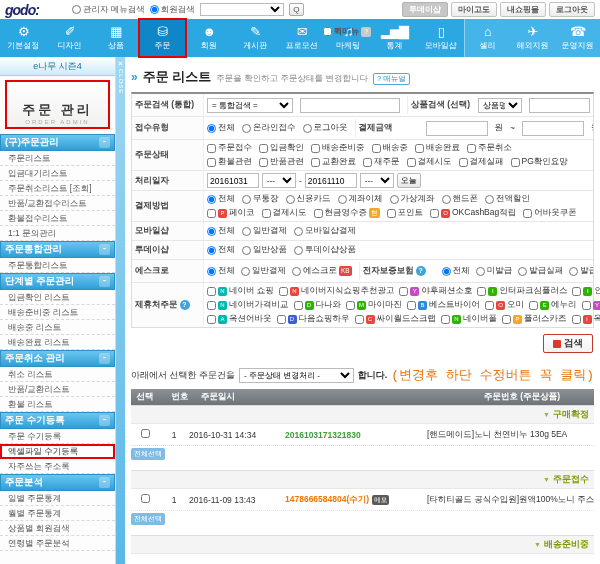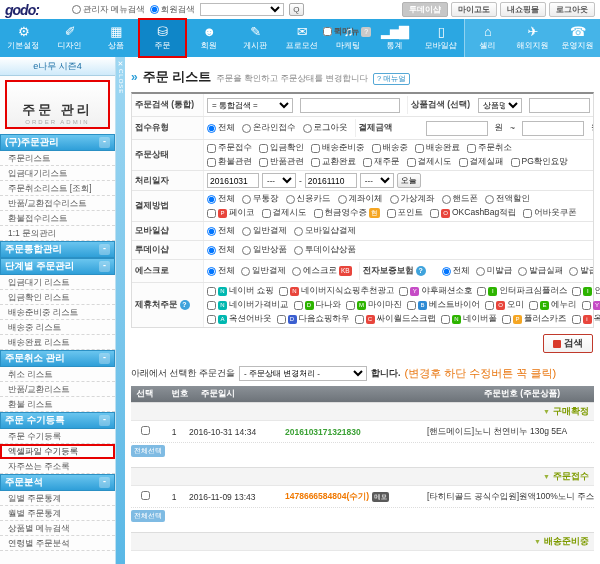--- a/index.html
+++ b/index.html
@@ -73,21 +73,21 @@
   .chip { min-width:9px; height:9px; border-radius:2px; display:inline-block; color:#fff; font-size:6px; line-height:9px; text-align:center; padding:0 1px; }
   .minibadge { color:#fff; font-size:6.5px; padding:0 2px; border-radius:2px; height:10px; line-height:10px; display:inline-block; background:#e8453c; }
   .quickbtn { border:1px solid #b9b9b9; background:linear-gradient(#fff,#e7e7e7); font-size:8px; padding:1px 3px; border-radius:2px; cursor:pointer; flex:none; }
   .hicon { display:inline-block; width:10px; height:10px; border-radius:50%; background:#3fa3dc; color:#fff; font-size:7px; line-height:10px; text-align:center; }
   .search-btn-row { display:flex; justify-content:flex-end; padding:6px 1px; }
   .search-btn { display:inline-flex; align-items:center; gap:3px; border:1px solid #c0392b; background:linear-gradient(#fff,#f2f2f2); font-size:9.5px; font-weight:bold; color:#333; padding:2px 9px; cursor:pointer; border-radius:2px; }
   .search-btn .ic { width:8px; height:8px; background:#d93a2b; display:inline-block; border-radius:1px; }
 
   
   .action-bar { display:flex; align-items:center; gap:4px; padding:7px 0 5px; font-size:9px; color:#333; white-space:nowrap; overflow:hidden; }
-  .action-bar .note { color:#e8740c; font-size:11px; }
+  .action-bar .note { color:#e8740c; font-size:13px;font-family:Liberation Mono, monospace; }
 
   
   .thead { display:flex; align-items:center; height:16px; background:linear-gradient(#8b9197,#6d7379); color:#fff; font-size:8.5px; font-weight:bold;gap:6px; }
   .c-sel { width:28px; flex:none; text-align:center; }
   .c-no  { width:30px; flex:none; text-align:center; }
   .c-dt  { width:96px; flex:none; }
   .c-ord { width:142px; flex:none; display:flex; align-items:center; gap:3px; }
   .c-prod{ flex:1; overflow:hidden; white-space:nowrap; }
   .thead .c-ord-h { flex:1; text-align:right; padding-right:34px; }
   .group { margin-bottom:9px; }
@@ -223,28 +223,31 @@
           <li class="side-item"><span>주문취소리스트  [조회]</span></li>
           <li class="side-item"><span>반품/교환접수리스트</span></li>
           <li class="side-item"><span>환불접수리스트</span></li>
           <li class="side-item"><span>1:1 문의관리</span></li>
         </ul>
 
       <div class="side-sec-head">
         <span>주문통합관리</span>
           <span class="minus">-</span>
       </div>
+      <ul class="side-list">
+
+      <li class="side-item"><span>주문통합리스트</span></li>
+        </ul>
 
       <div class="side-sec-head">
         <span>단계별 주문관리</span>
           <span class="minus">-</span>
       </div>
       <ul class="side-list">
 
-      <li class="side-item"><span>입금대기 리스트</span></li>
           <li class="side-item"><span>입금확인 리스트</span></li>
           <li class="side-item"><span>배송준비중 리스트</span></li>
           <li class="side-item"><span>배송중 리스트</span></li>
           <li class="side-item"><span>배송완료 리스트</span></li>
         </ul>
 
       <div class="side-sec-head">
         <span>주문취소 관리</span>
           <span class="minus">-</span>
       </div>
@@ -267,21 +270,21 @@
         </ul>
 
       <div class="side-sec-head">
         <span>주문분석</span>
           <span class="minus">-</span>
       </div>
       <ul class="side-list">
 
       <li class="side-item"><span>일별 주문통계</span></li>
           <li class="side-item"><span>월별 주문통계</span></li>
-          <li class="side-item"><span>상품별 메뉴검색</span></li>
+          <li class="side-item"><span>상품별 회원검색</span></li>
           <li class="side-item"><span>연령별 주문분석</span></li>
         </ul>
     </div>
 
     <div class="close-strip">
       <span class="x">✕</span>
       <span class="vtxt">CLOSE</span>
     </div>
 
     <div class="main">

